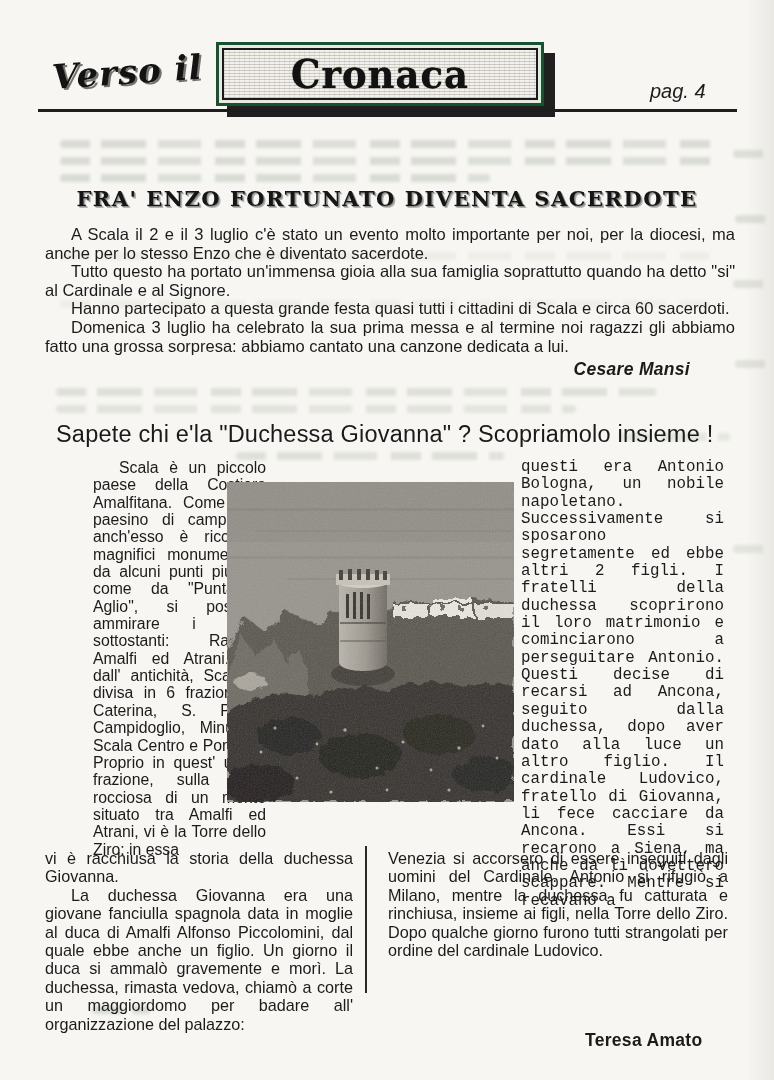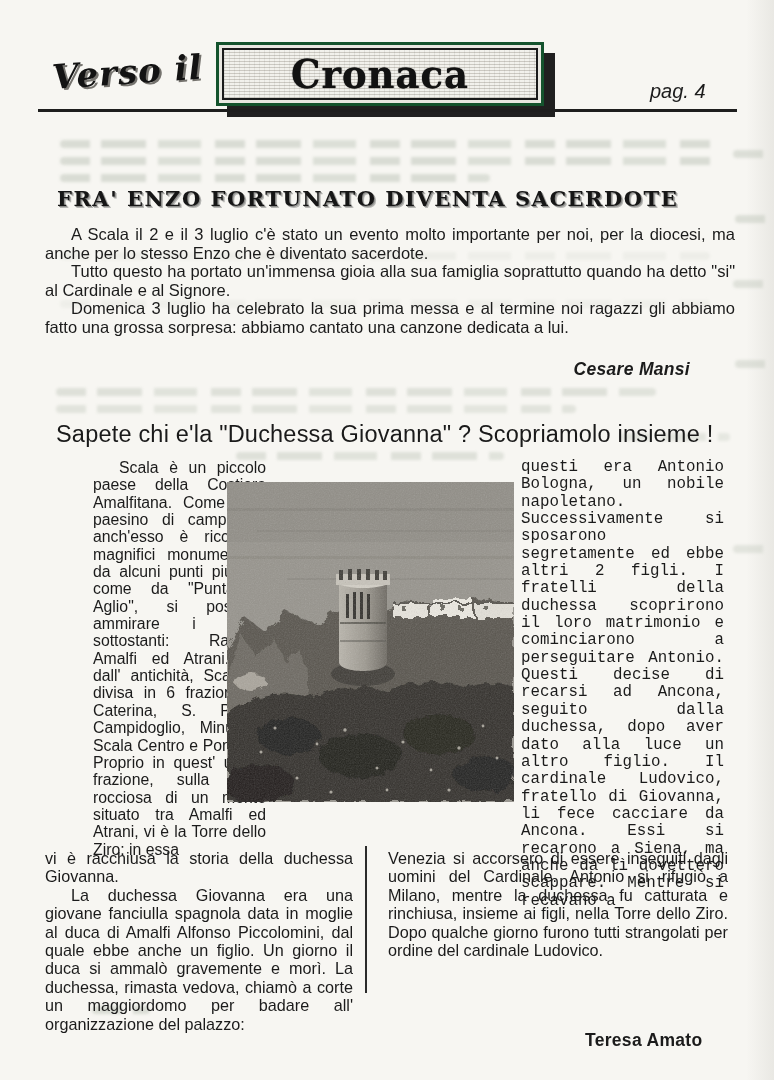--- a/index.html
+++ b/index.html
@@ -53,21 +53,21 @@
     position:absolute; height:8px; border-radius:4px;
     filter:blur(1.6px); opacity:.5; pointer-events:none;
     background:repeating-linear-gradient(90deg,
       #bcc3b7 0 30px, rgba(0,0,0,0) 30px 41px,
       #bcc3b7 41px 86px, rgba(0,0,0,0) 86px 98px,
       #c2c9bd 98px 141px, rgba(0,0,0,0) 141px 155px);
   }
 
   
   .a1-title{
-    position:absolute; left:57px; top:186px; width:660px; text-align:left;
+    position:absolute; left:57px; top:186px; width:660px; text-align:center;
     font-family:"DejaVu Serif", serif; font-weight:bold; font-size:21px;
     letter-spacing:1.5px; color:#161616; white-space:nowrap;
     text-shadow:1px 1px 0 #8c8c8a, 2px 2px 0 #b7b7b4;
   }
   .a1-body{
     position:absolute; left:45px; top:225px; width:690px;
     font-size:16.5px; line-height:18.6px; text-align:justify;
   }
   .a1-body p{margin:0; text-indent:26px;}
   .a1-byline{
@@ -129,20 +129,21 @@
       <span class="banner-text">Cronaca</span>
     </div>
   </div>
   <div class="page-label">pag. 4</div>
   <div class="header-rule"></div>
 
   <div class="a1-title">FRA' ENZO FORTUNATO DIVENTA SACERDOTE</div>
   <div class="a1-body">
     <p>A Scala il 2 e il 3 luglio c'è stato un evento molto importante per noi, per la diocesi, ma anche per lo stesso Enzo che è diventato sacerdote.</p>
     <p>Tutto questo ha portato un'immensa gioia alla sua famiglia soprattutto quando ha detto "si" al Cardinale e al Signore.</p>
+    <p>Hanno partecipato a questa grande festa quasi tutti i cittadini di Scala e circa 60 sacerdoti.</p>
     <p>Domenica 3 luglio ha celebrato la sua prima messa e al termine noi ragazzi gli abbiamo fatto una grossa sorpresa: abbiamo cantato una canzone dedicata a lui.</p>
   </div>
   <div class="a1-byline">Cesare Mansi</div>
 
   <div class="a2-headline">Sapete chi e'la "Duchessa Giovanna" ? Scopriamolo insieme !</div>
 
   <div class="col col-left">
     <p>Scala è un piccolo paese della Costiera Amalfitana. Come ogni paesino di campagna, anch'esso è ricco di magnifici monumenti e da alcuni punti più alti, come da "Punta d' Aglio", si possono ammirare i paesi sottostanti: Ravello, Amalfi ed Atrani. Fin dall' antichità, Scala fu divisa in 6 frazioni: S. Caterina, S. Pietro, Campidoglio, Minuta , Scala Centro e Pontone. Proprio in quest' ultima frazione, sulla cima rocciosa di un monte situato tra Amalfi ed Atrani, vi è la Torre dello Ziro: in essa</p>
   </div>
 

